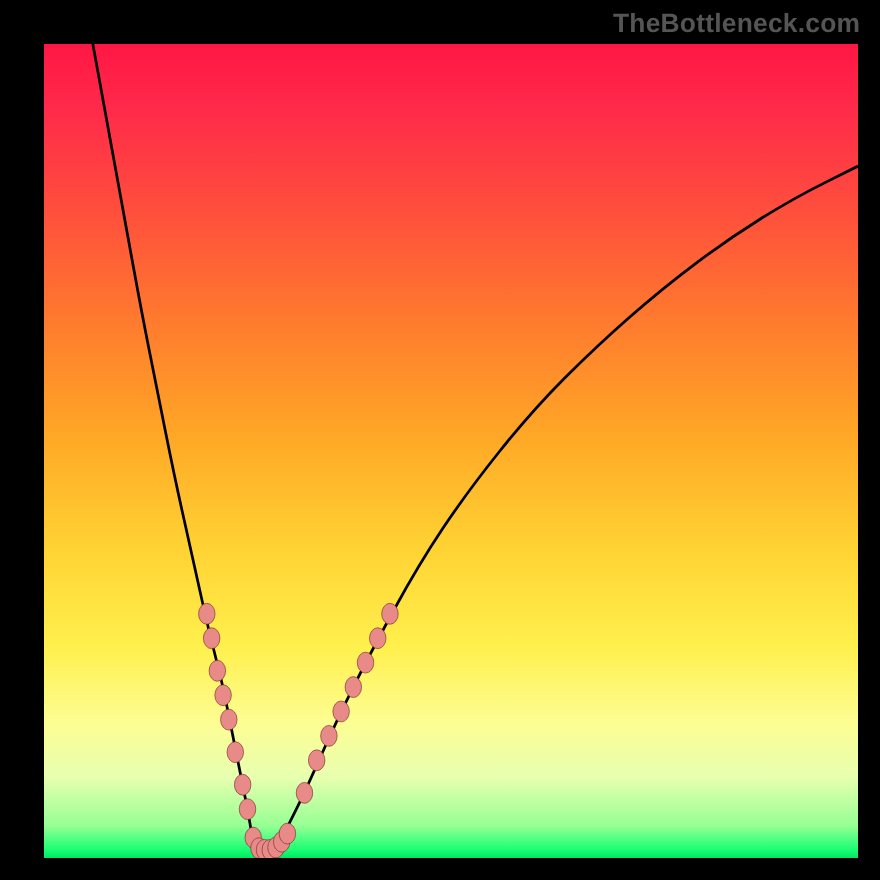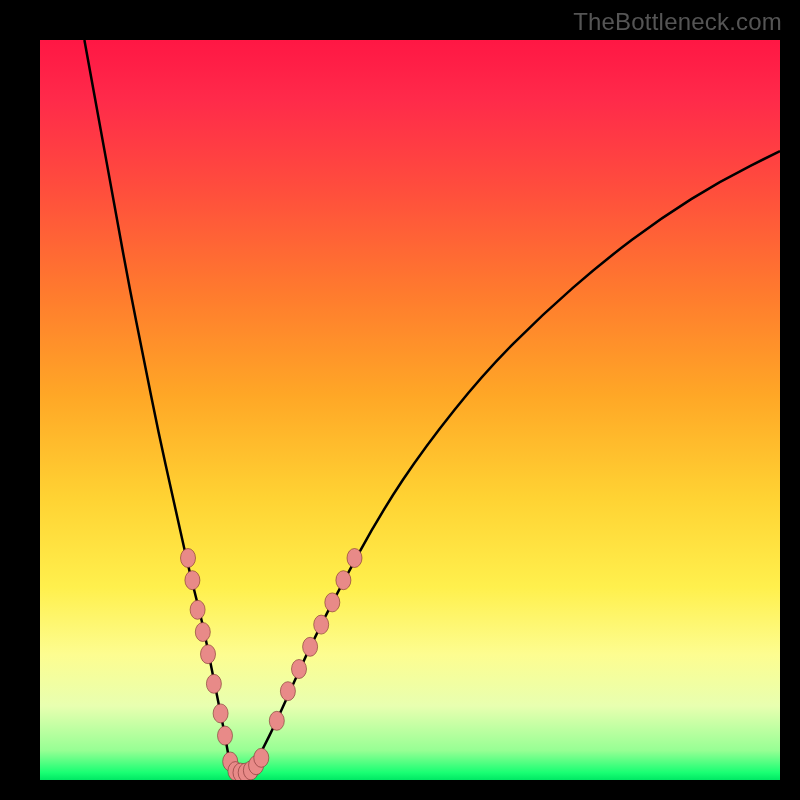--- a/index.html
+++ b/index.html
@@ -45,21 +45,21 @@
     top: 0;
     width: 740px;
     height: 740px;
   }
   .attribution {
     position: absolute;
     top: 8px;
     right: 18px;
     color: #555;
     font-size: 24px;
-    font-weight: 400;
+    font-weight: 700;
     letter-spacing: 0.2px;
   }
 </style>
 </head>
 <body>
 <div class="frame">
 
   <div class="plot-area">
     <svg class="curve-svg" viewBox="0 0 740 740">
 

